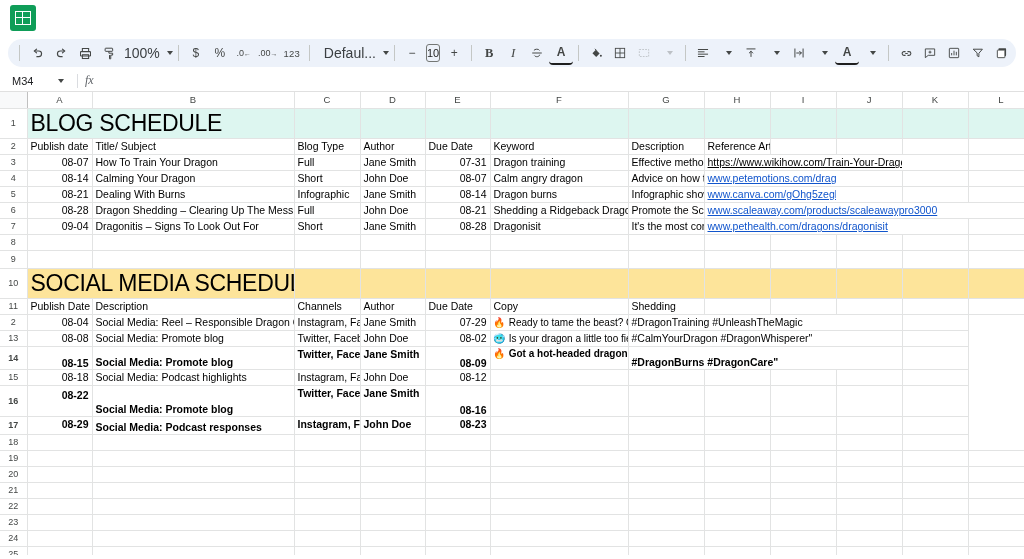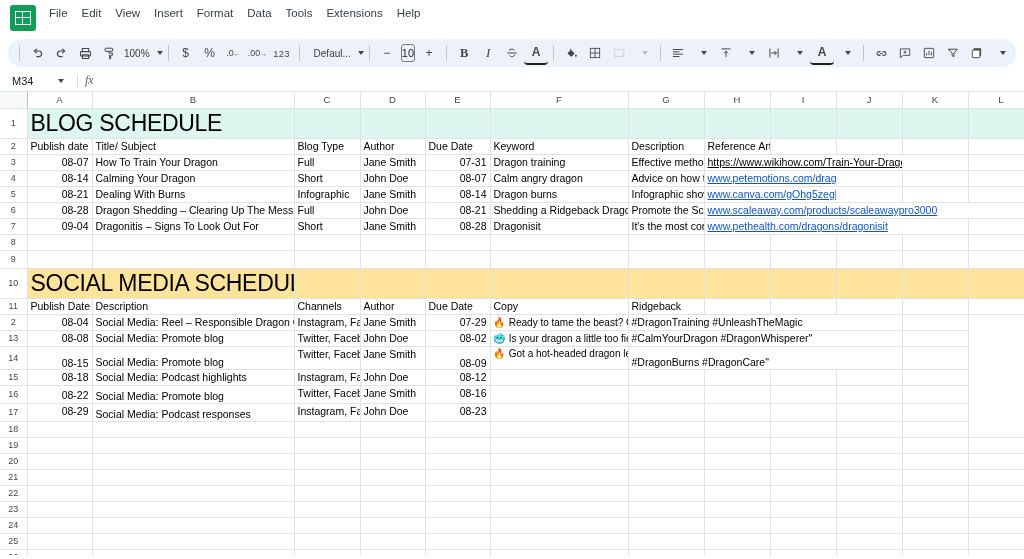--- a/index.html
+++ b/index.html
@@ -92,21 +92,21 @@
     flex: 0 0 auto;
   }
   .tb svg { display: block; }
   .tb-sep {
     width: 1px; height: 16px;
     background: #c4c7c5;
     margin: 0 5px;
     flex: 0 0 auto;
   }
   .tb-zoom { min-width: 40px; font-size: 11.5px; color: #3c4043; }
-  .tb-text { font-size: 10px; color: #3c4043; padding: 0 3px; }
+  .tb-text { font-size: 14px; color: #3c4043; padding: 0 3px; }
   .tb-font { min-width: 52px; justify-content: flex-end; padding-left: 6px; }
   .caret {
     width: 0; height: 0;
     border-left: 3.5px solid transparent;
     border-right: 3.5px solid transparent;
     border-top: 4px solid #444746;
     margin-left: 4px;
   }
   .fontsize-box {
     width: 24px; height: 18px;
@@ -212,41 +212,30 @@
   .banner-blog { background: #ddf6f0; }
   .banner-social { background: #fde49a; }
   .banner-title {
     font-size: 23px;
     font-weight: bold;
     letter-spacing: -.3px;
     color: #000000;
     padding-left: 5px;
   }
   tr.banner-row td { height: 30px; }
-  tr.tall td { height: 18px; }
+  tr.tall td { height: 18px; font-weight: bold; }
   tr.spacer td { height: 16px; }
   .c-emoji { font-size: 10px; }
 </style>
 </head>
 <body>
 
 <div class="titlebar">
   <div class="sheets-logo"></div>
   <div class="title-block">
-    <div class="menubar">
-      <span class="menu-item">File</span>
-      <span class="menu-item">Edit</span>
-      <span class="menu-item">View</span>
-      <span class="menu-item">Insert</span>
-      <span class="menu-item">Format</span>
-      <span class="menu-item">Data</span>
-      <span class="menu-item">Tools</span>
-      <span class="menu-item">Extensions</span>
-      <span class="menu-item">Help</span>
-    </div>
   </div>
 </div>
 
 <div class="toolbar">
   <div class="tb-sep"></div>
   <div class="tb">
     <svg width="15" height="15" viewBox="0 0 24 24" fill="none" stroke="#444746" stroke-width="1.9" stroke-linecap="round">
       <path d="M8 8H14a4.5 4.5 0 0 1 0 9h-3"></path>
         <polyline points="10.5,5 7,8 10.5,11"></polyline>
     </svg>
@@ -584,21 +573,21 @@
     </tr>
 
     <tr>
       <td class="rowhead">11</td>
       <td>Publish Date</td>
       <td>Description</td>
       <td>Channels</td>
       <td>Author</td>
       <td>Due Date</td>
       <td>Copy</td>
-      <td>Ridgeback</td>
+      <td>Shedding</td>
       <td></td>
       <td></td>
       <td></td>
       <td></td>
       <td></td>
     </tr>
 
     <tr>
       <td class="rowhead">2</td>
       <td class="num">08-04</td>
@@ -648,21 +637,21 @@
       <td></td>
       <td></td>
       <td></td>
     </tr>
     <tr class="tall">
       <td class="rowhead">16</td>
       <td class="num" style="vertical-align:top;padding-top:3px">08-22</td>
       <td style="vertical-align:bottom;padding-bottom:1px">Social Media: Promote blog</td>
       <td style="vertical-align:top;padding-top:1px">Twitter, Facebo</td>
       <td style="vertical-align:top;padding-top:1px">Jane Smith</td>
-      <td class="num" style="vertical-align:top;padding-top:1px">08-16</td>
+      <td class="num" style="vertical-align:top;padding-top:18px">08-16</td>
       <td></td>
       <td></td>
       <td></td>
       <td></td>
       <td></td>
       <td></td>
     </tr>
     <tr class="tall">
       <td class="rowhead">17</td>
       <td class="num" style="vertical-align:top;padding-top:1px">08-29</td>

